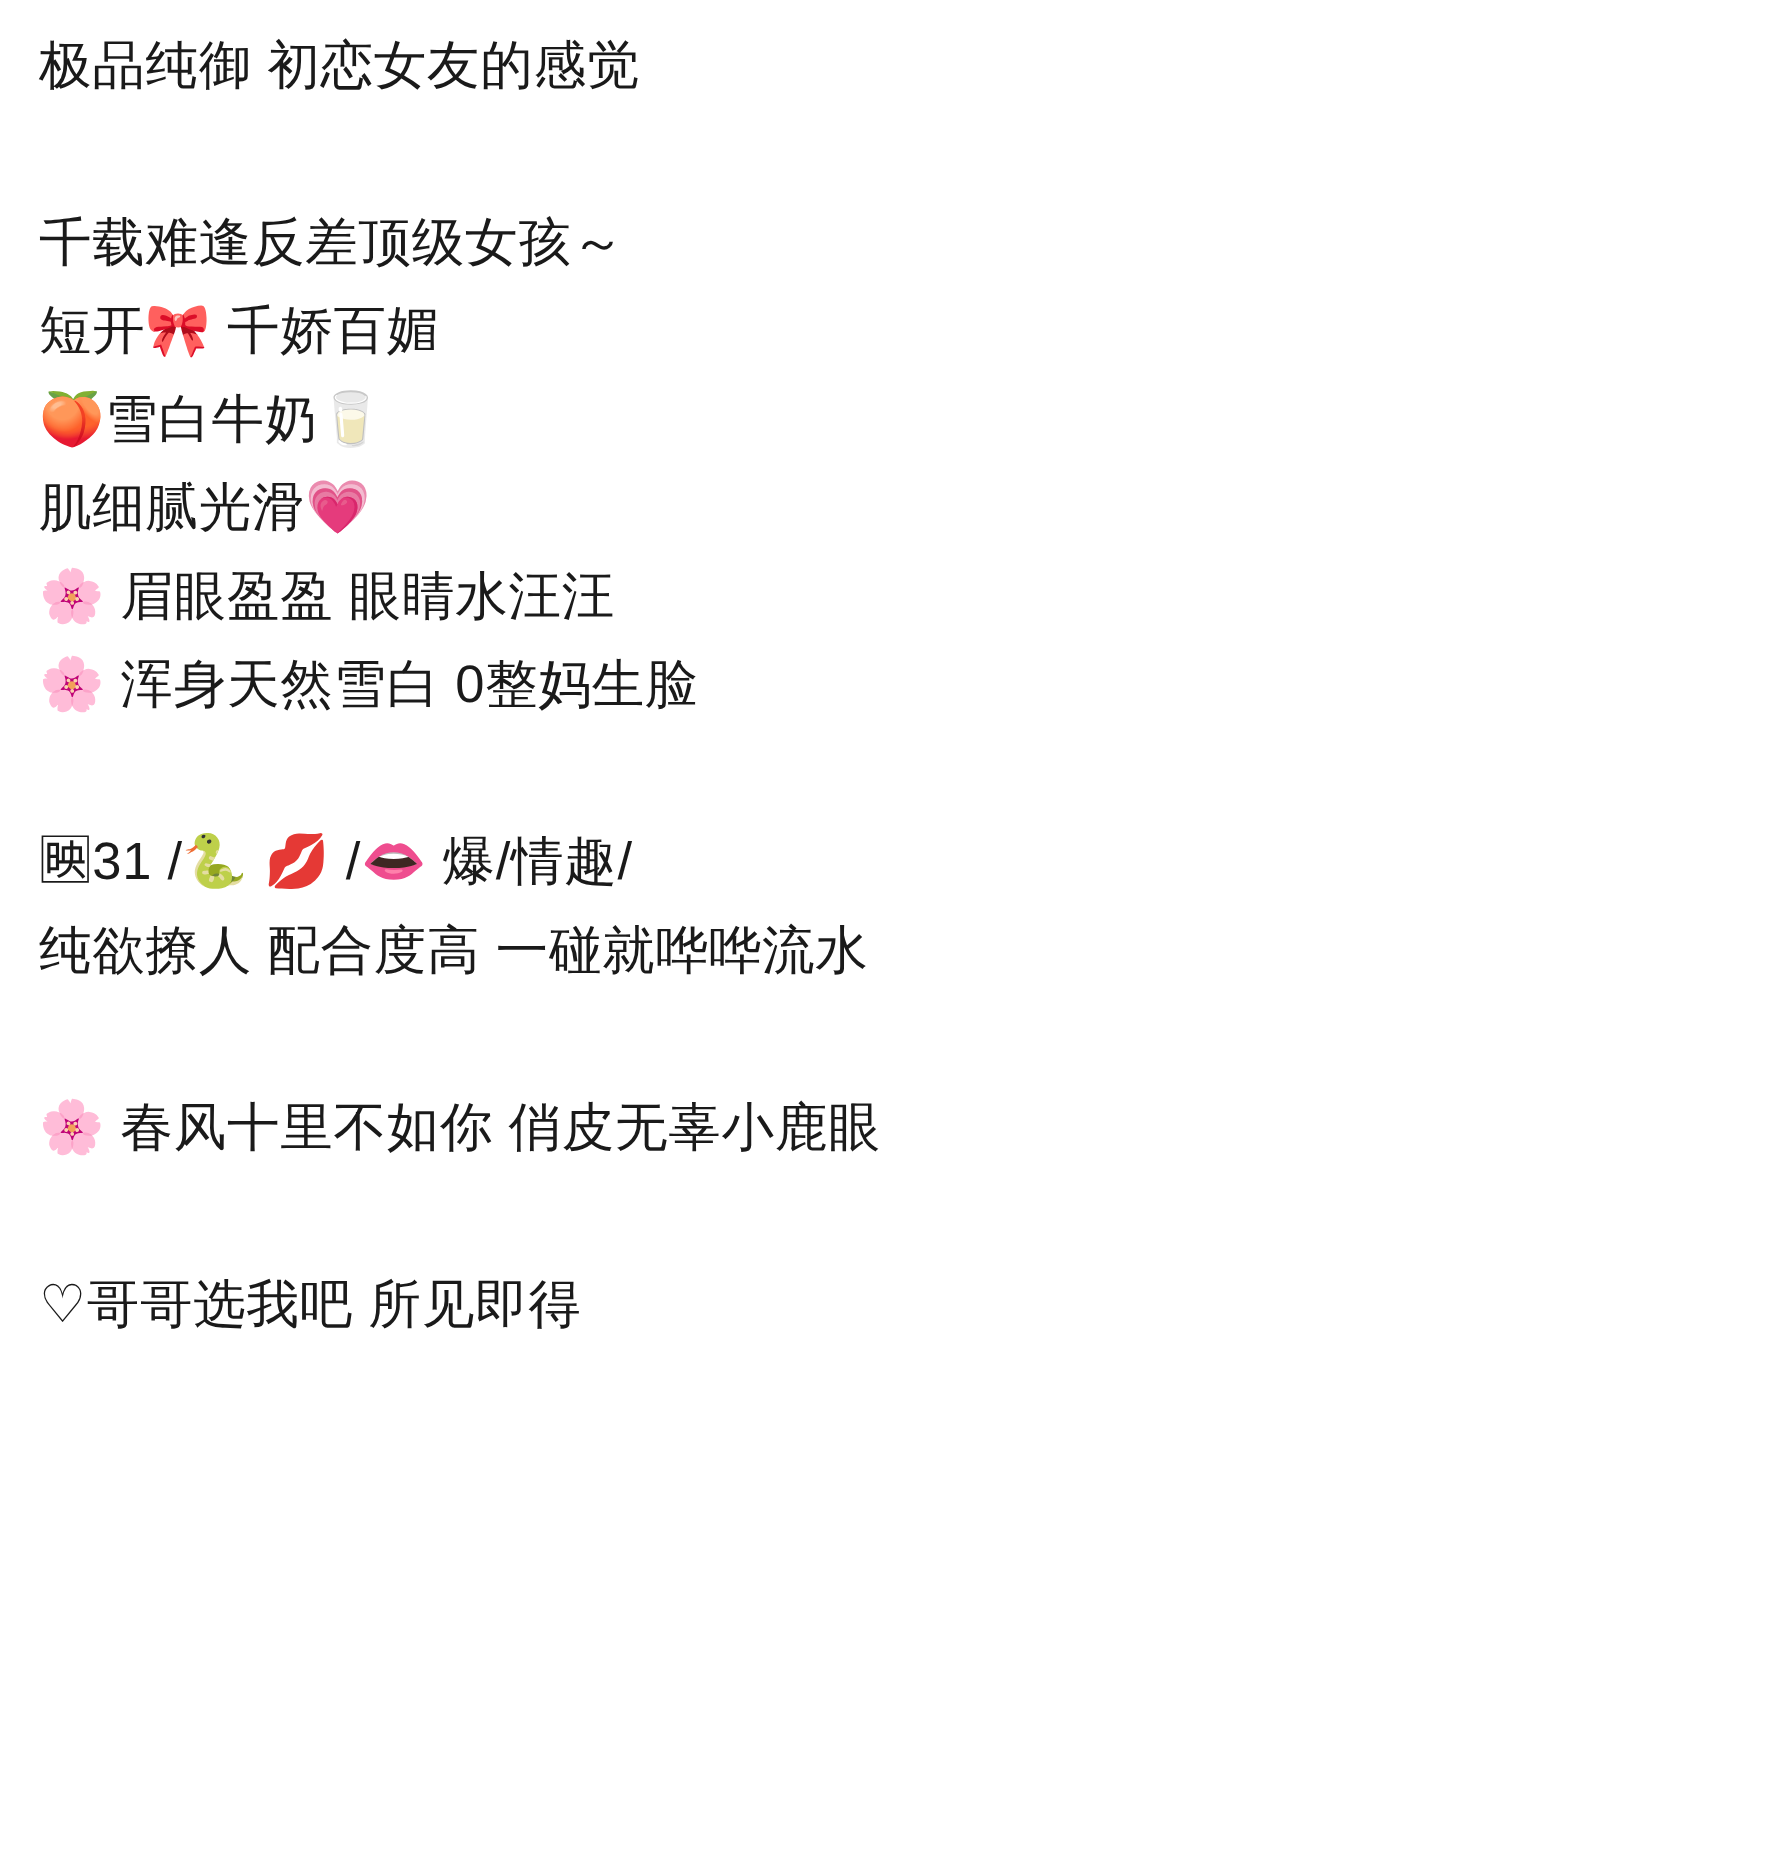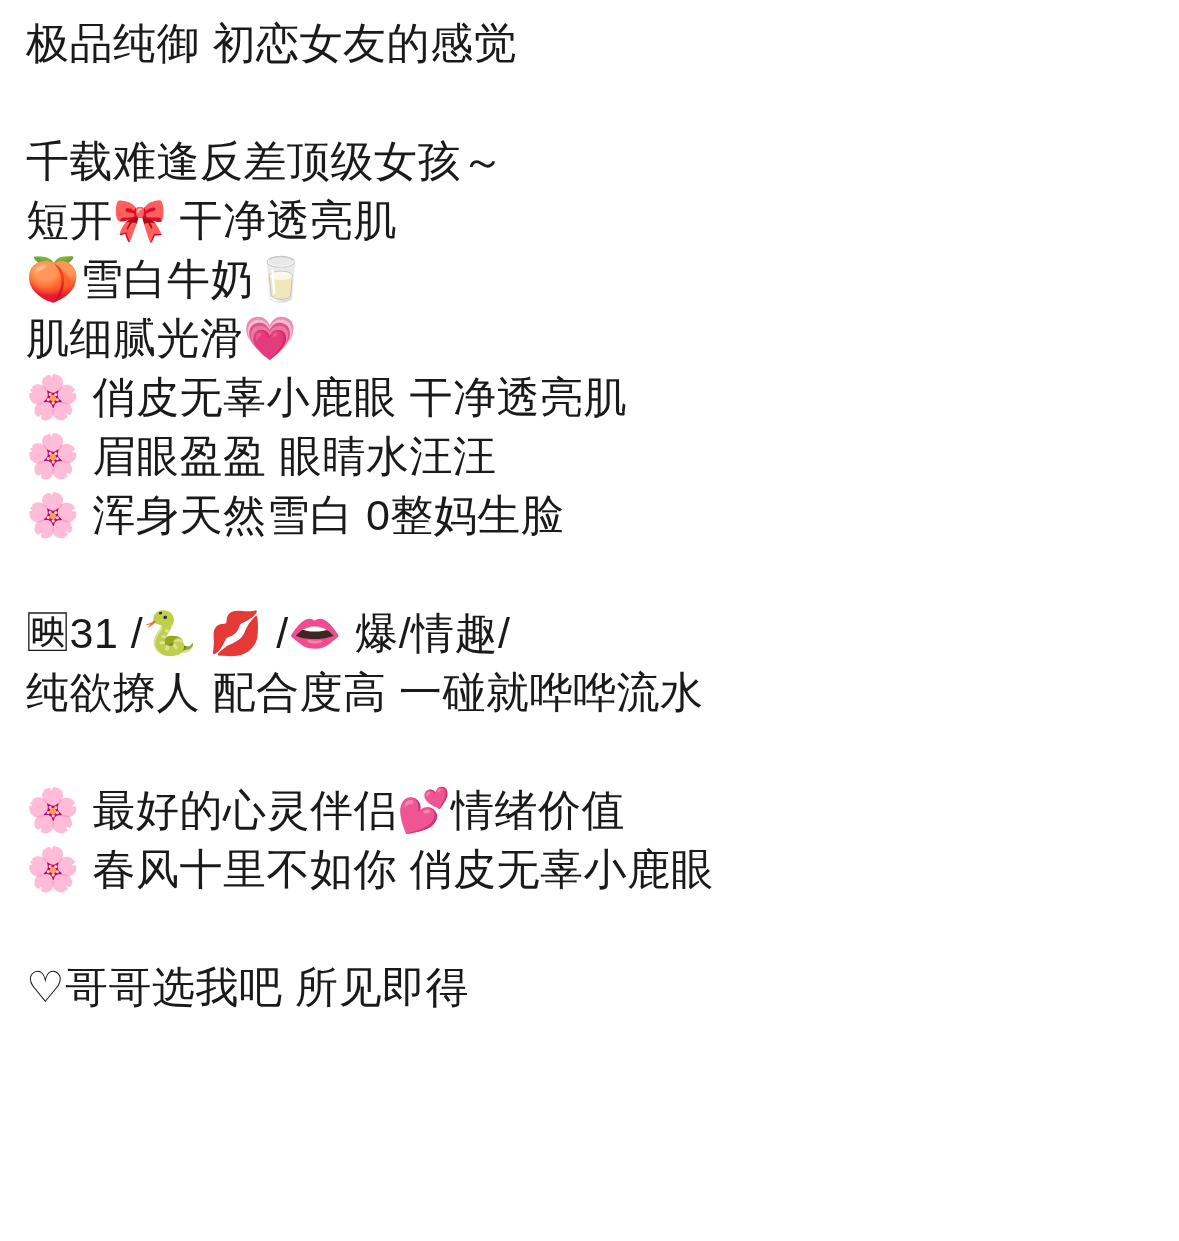--- a/index.html
+++ b/index.html
@@ -12,48 +12,46 @@
     min-height: 1241px;
     font-family: "Liberation Sans", "DejaVu Sans", sans-serif;
     color: #1a1a1a;
   }
   .post {
     padding: 14px 26px 20px 26px;
     box-sizing: border-box;
     width: 1179px;
   }
   .line {
-    font-size: 43px;
+    font-size: 35px;
     line-height: 59px;
     white-space: pre-wrap;
     word-break: break-word;
     letter-spacing: 0.5px;
     color: #1a1a1a;
     min-height: 59px;
   }
   .line.blank {
     height: 59px;
     font-size: 35px;
     line-height: 59px;
   }
 </style>
 </head>
 <body>
 
 <div class="post">
   <div class="line">极品纯御 初恋女友的感觉</div>
   <div class="line blank"></div>
   <div class="line">千载难逢反差顶级女孩～</div>
-  <div class="line">短开🎀 干净透亮肌</div>
+  <div class="line">短开🎀 千娇百媚</div>
   <div class="line">🍑雪白牛奶🥛</div>
   <div class="line">肌细腻光滑💗</div>
-  <div class="line">🌸 俏皮无辜小鹿眼 干净透亮肌</div>
   <div class="line">🌸 眉眼盈盈 眼睛水汪汪</div>
   <div class="line">🌸 浑身天然雪白 0整妈生脸</div>
   <div class="line blank"></div>
   <div class="line">🈙31 /🐍 💋 /👄 爆/情趣/</div>
   <div class="line">纯欲撩人 配合度高 一碰就哗哗流水</div>
   <div class="line blank"></div>
-  <div class="line">🌸 最好的心灵伴侣💕情绪价值</div>
   <div class="line">🌸 春风十里不如你 俏皮无辜小鹿眼</div>
   <div class="line blank"></div>
   <div class="line">♡哥哥选我吧 所见即得</div>
 </div>
 
 </body></html>

